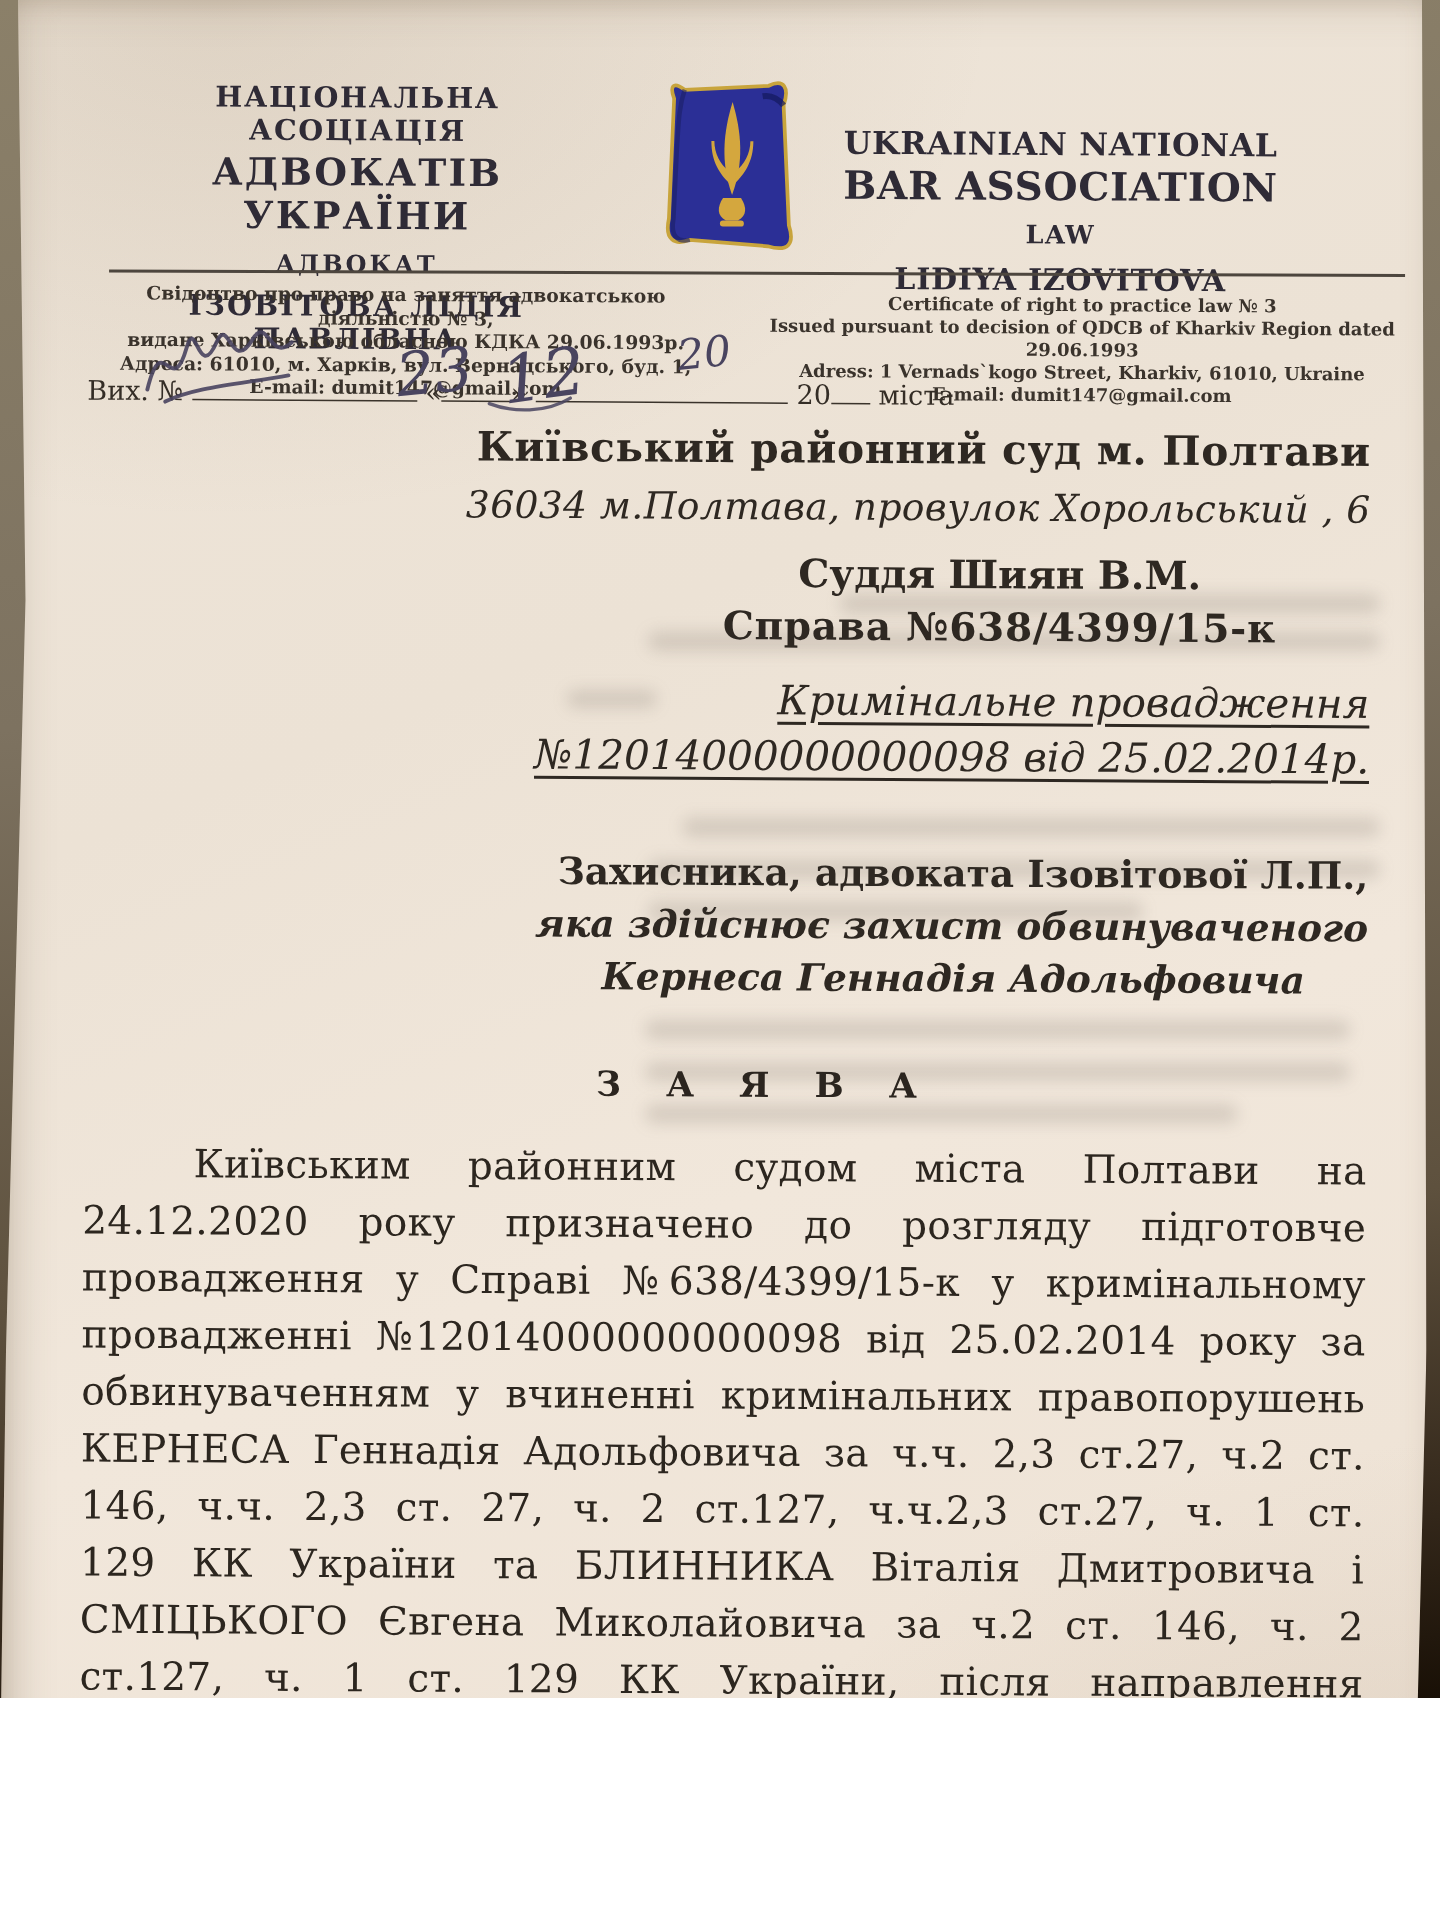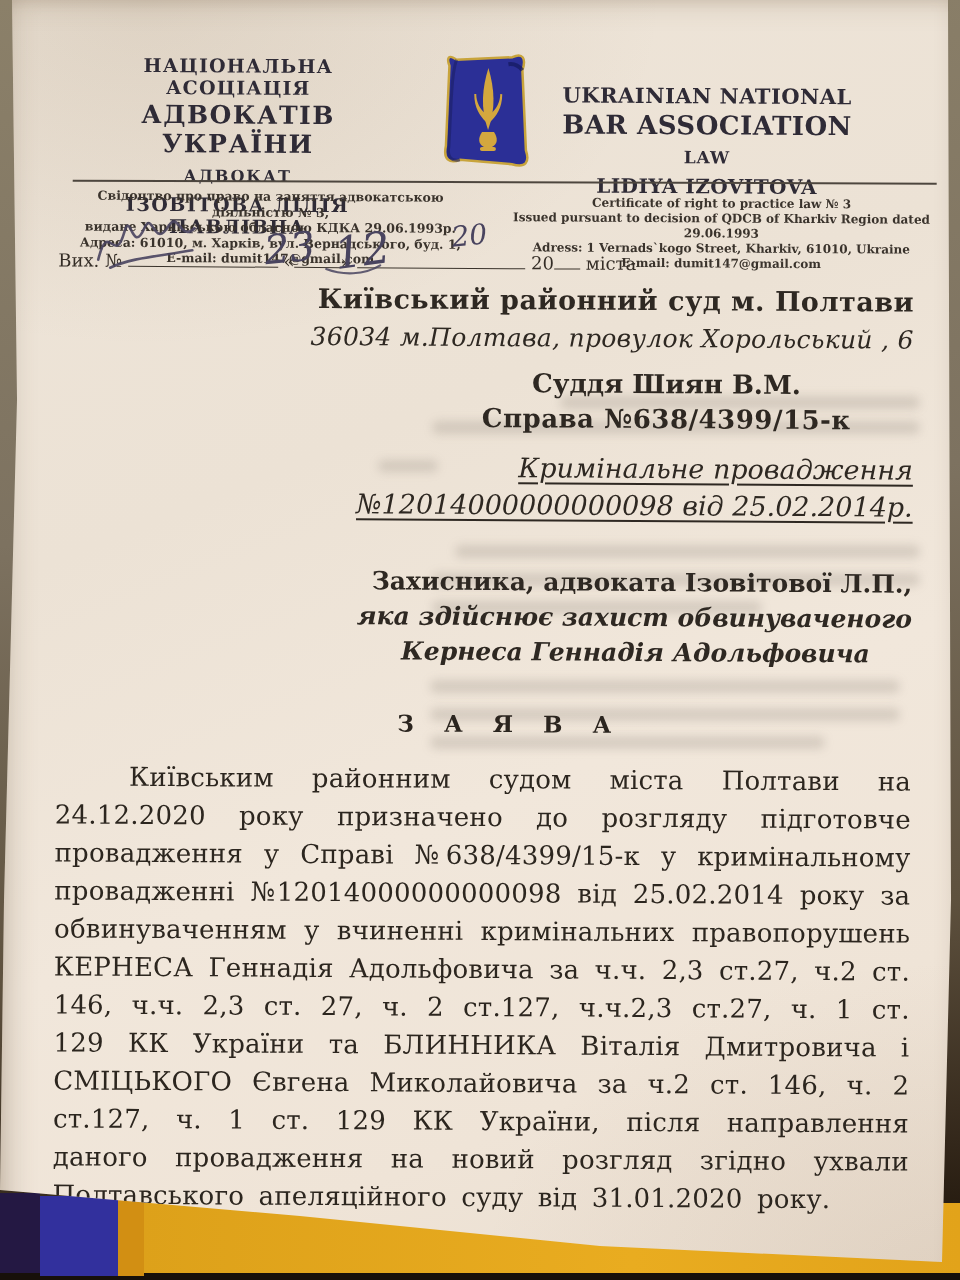--- a/index.html
+++ b/index.html
@@ -1,17 +1,17 @@
 <!DOCTYPE html>
 <html><head>
 <meta charset="utf-8">
 <style>
   html,body{margin:0;padding:0;}
   .scene{
-    position:relative; width:960px; height:1280px; overflow:hidden;
+    position:relative; width:960px; height:1132px; overflow:hidden;
     background:linear-gradient(175deg,#8b8069 0%,#7d7260 40%,#5e513e 72%,#33271a 90%,#191006 100%);
     font-family:"DejaVu Serif","Liberation Serif",serif;
   }
   
   .strip{position:absolute;}
   .strip-dark-bottom{left:0;top:1262px;width:960px;height:18px;background:#17100a;}
   .strip-navy{left:0;top:1193px;width:40px;height:80px;background:#241843;}
   .strip-royal{left:40px;top:1196px;width:78px;height:80px;background:#32309d;}
   .strip-orange{left:118px;top:1200px;width:26px;height:76px;background:#d28f13;}
   .strip-yellow{left:144px;top:1203px;width:816px;height:70px;background:linear-gradient(90deg,#dda11a,#e9ac20 60%,#e2a31a);}

